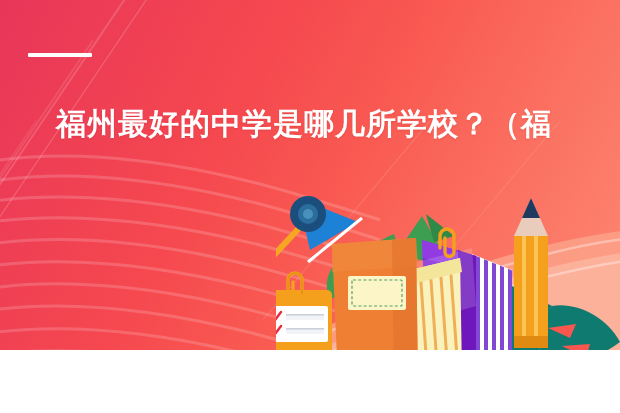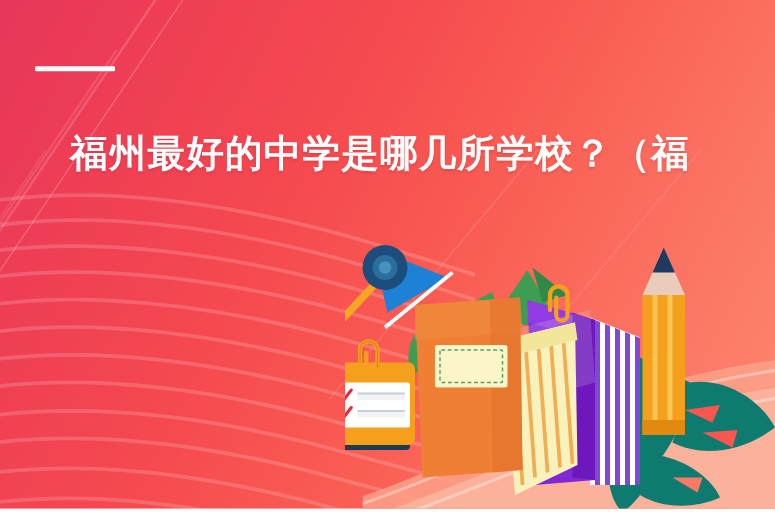--- a/index.html
+++ b/index.html
@@ -1,20 +1,20 @@
 <!DOCTYPE html>
 <html><head>
 <meta charset="utf-8">
 <style>
   html,body{margin:0;padding:0;background:#fff;}
   body{font-family:"DejaVu Sans","Liberation Sans",sans-serif;}
 
   #banner{
     position:relative;
-    width:620px;height:407px;
+    width:620px;height:350px;
     overflow:hidden;
     background:linear-gradient(118deg,#e8365a 0%,#ef3f54 18%,#f5484f 36%,#f95a52 55%,#fb6f60 74%,#fc7f6b 90%,#fd8872 100%);
   }
 
   
   .streak{position:absolute;background:rgba(255,255,255,.16);transform-origin:0 0;pointer-events:none;}
   .streak.thin{background:rgba(255,255,255,.22);}
 
   
   #waves-left{position:absolute;left:-40px;top:150px;width:420px;height:290px;pointer-events:none;}

